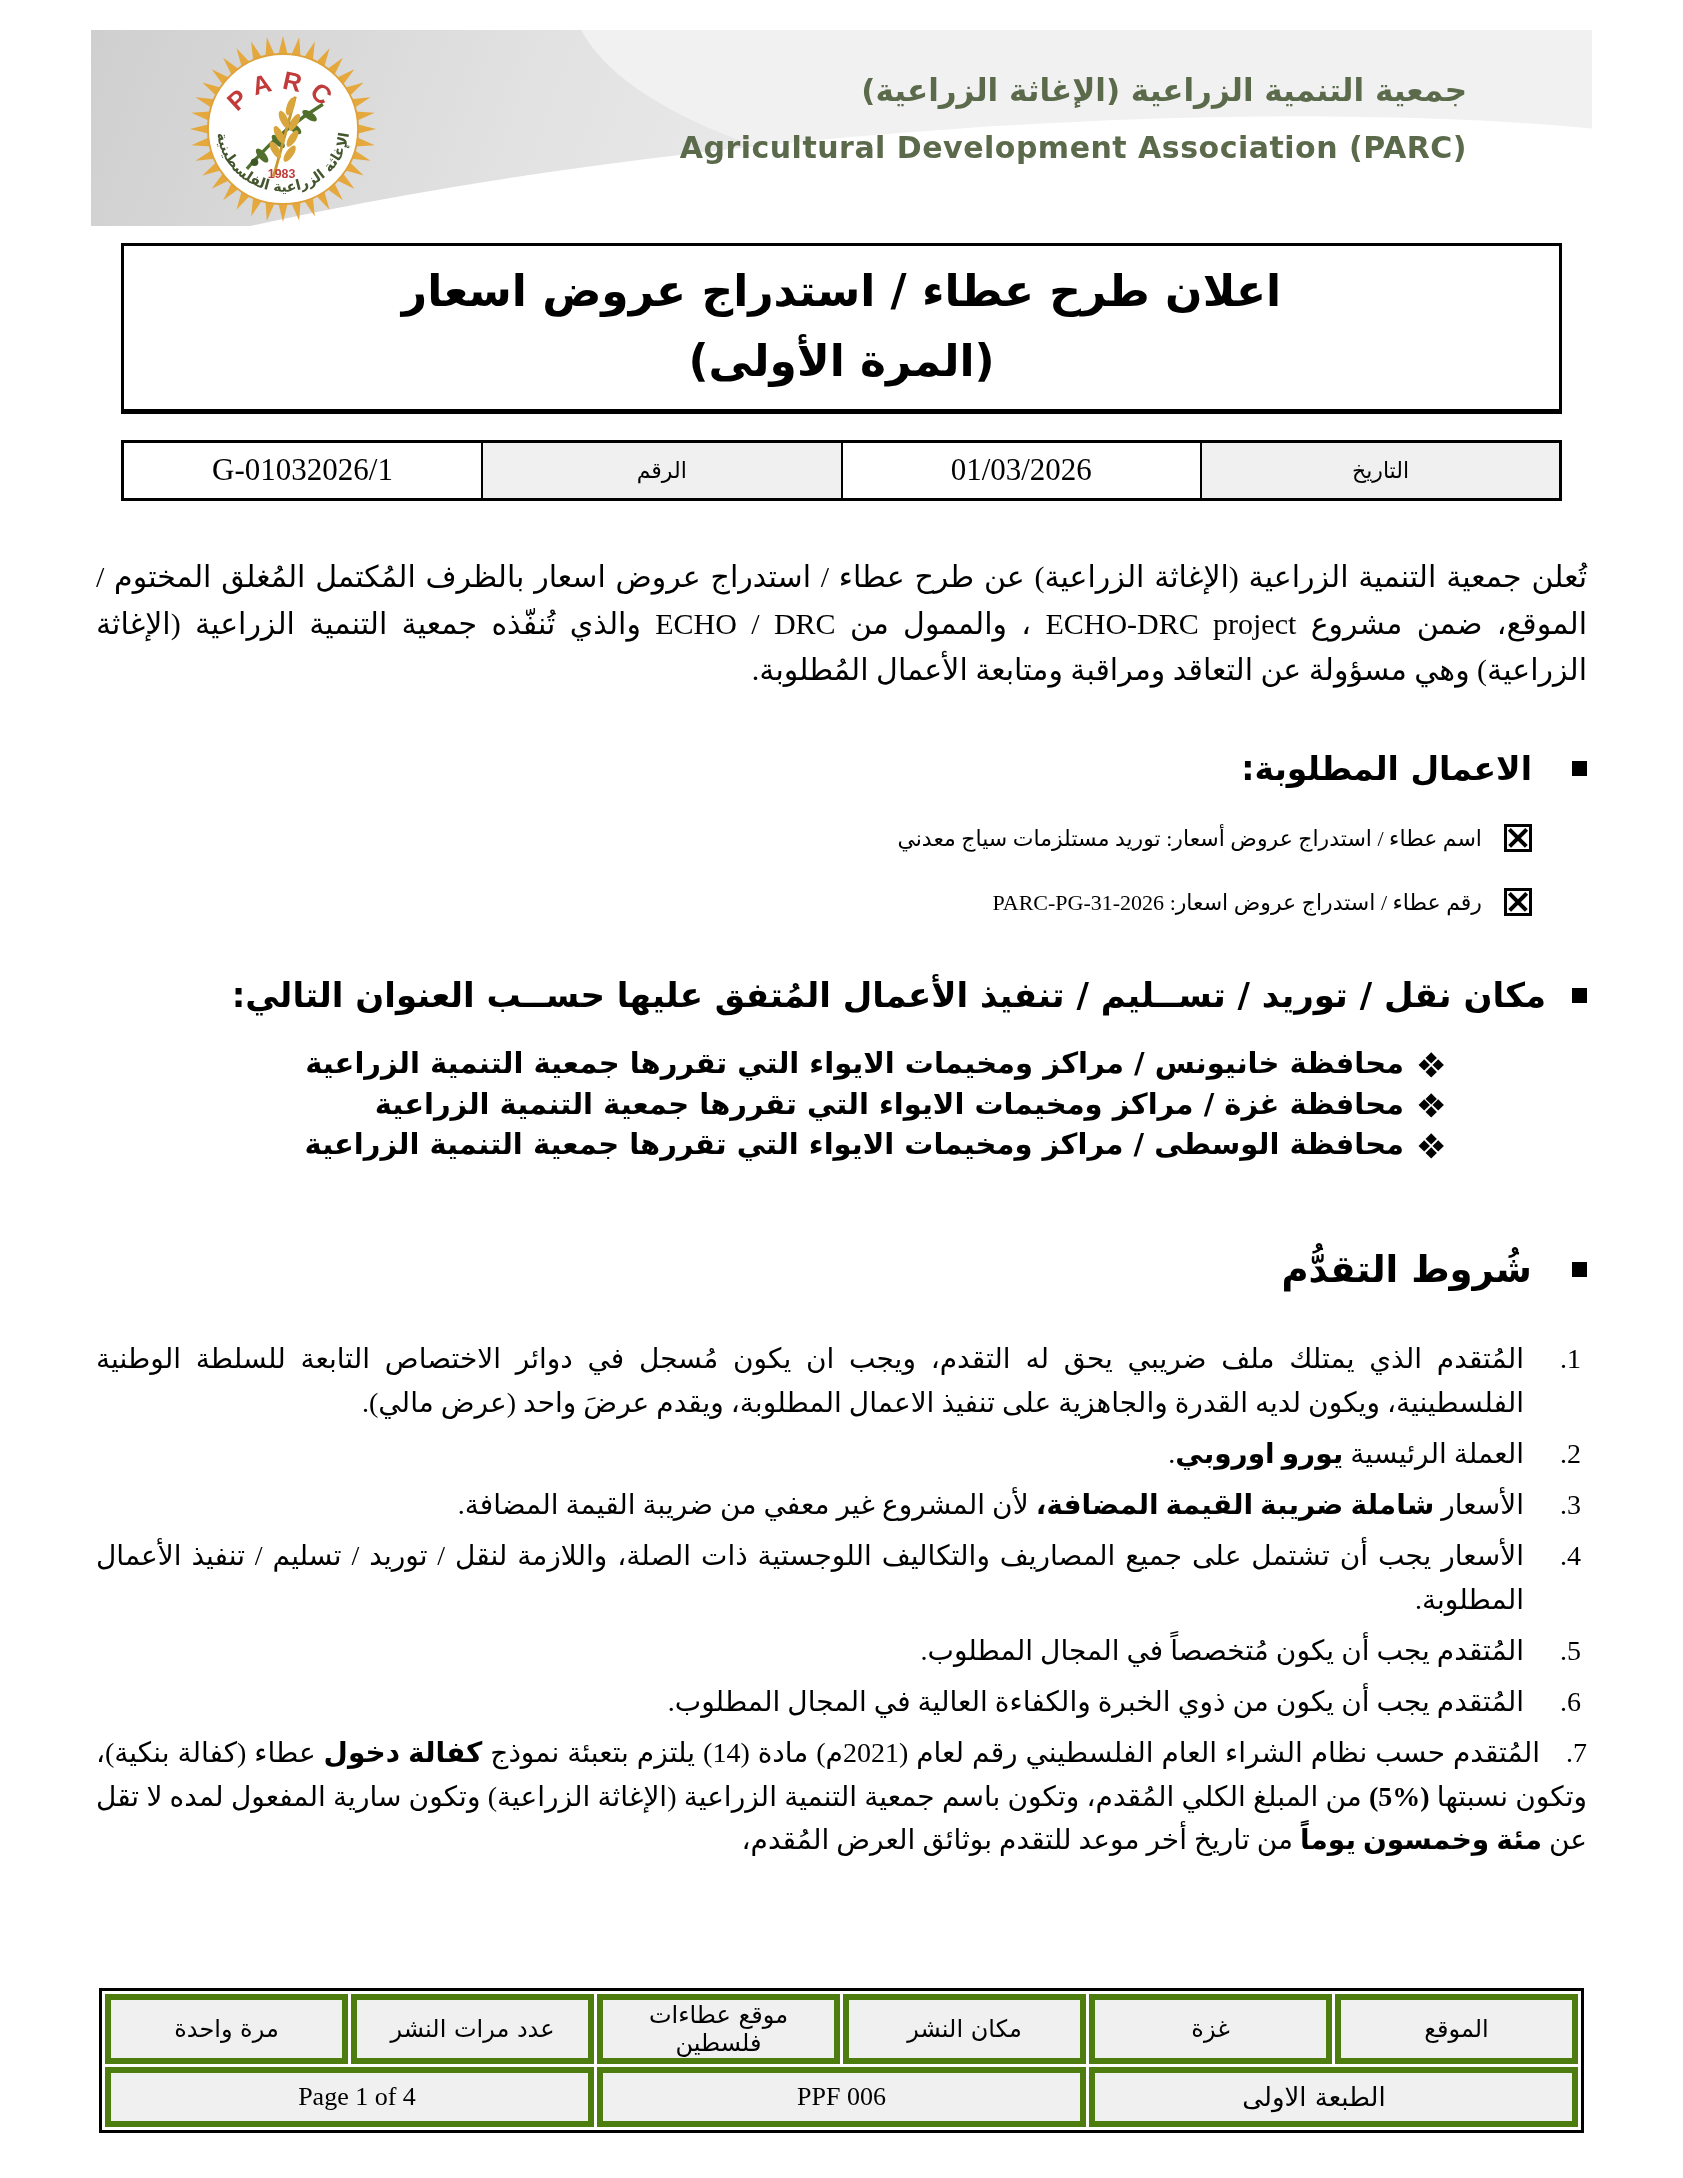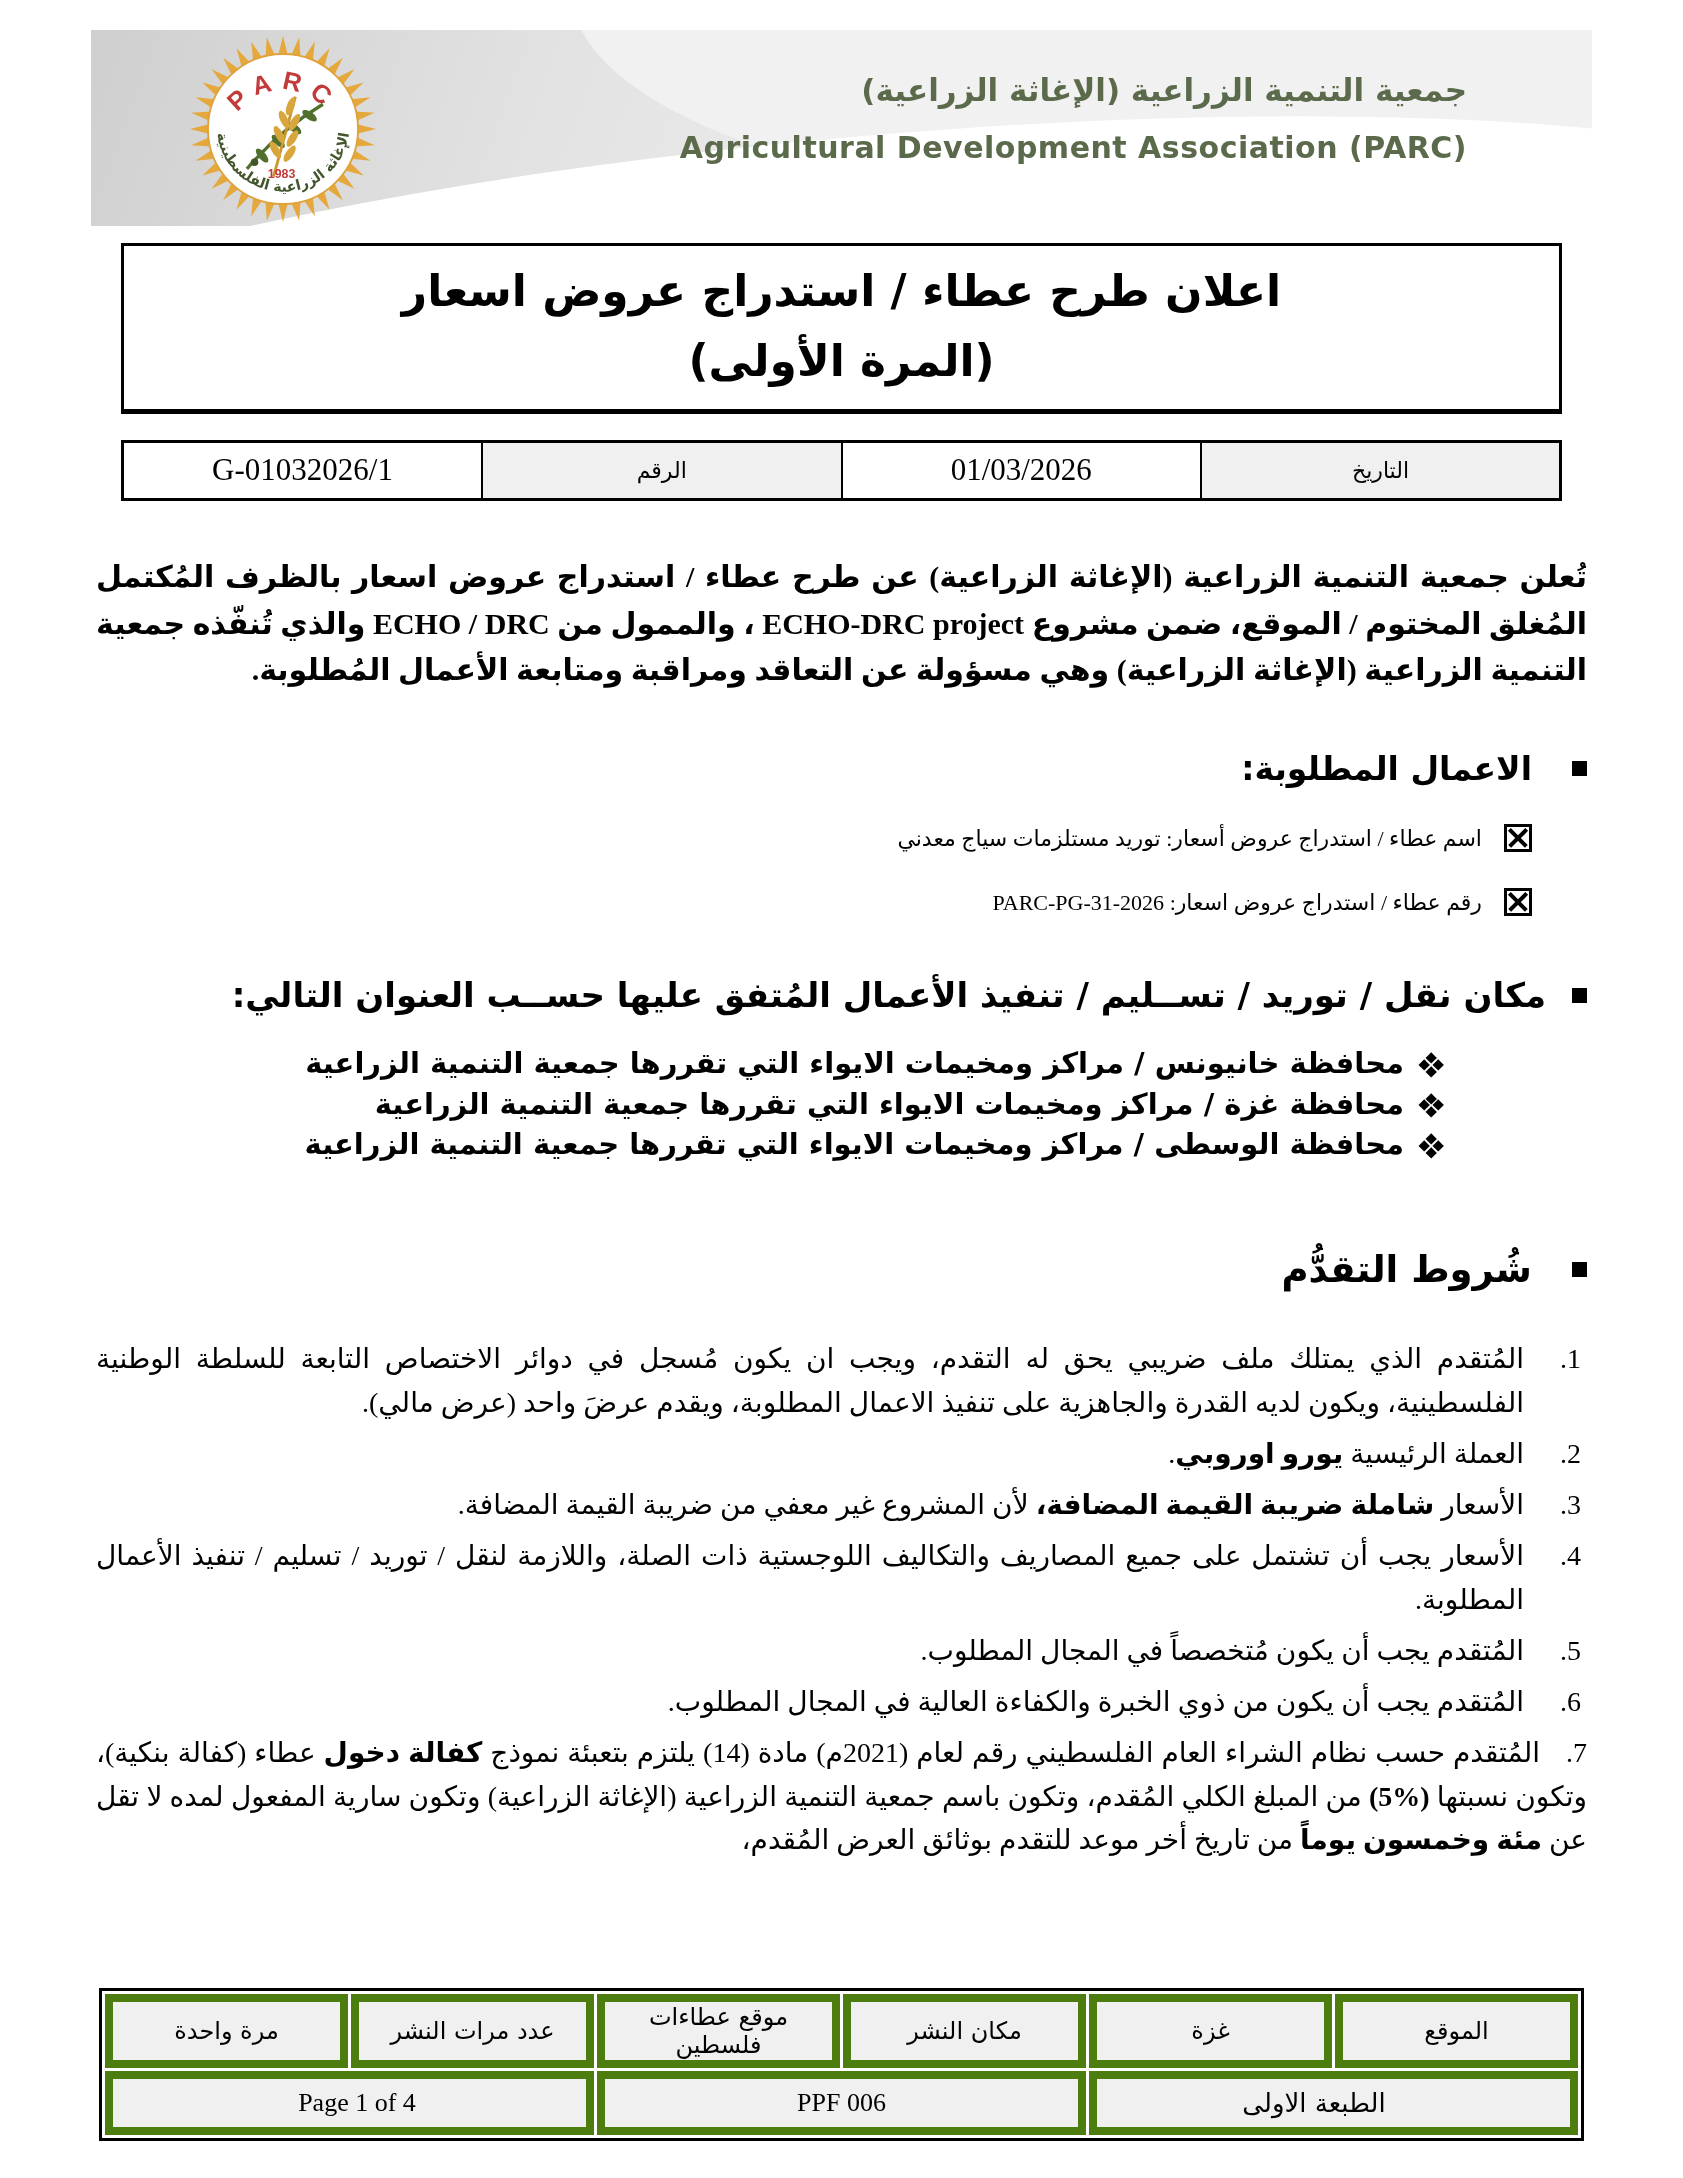--- a/index.html
+++ b/index.html
@@ -36,21 +36,20 @@
     border:3px solid #000;
   }
   .meta-table td{border:2px solid #000;height:53px;text-align:center;vertical-align:middle;}
   .m-label{background:#f0f0f0;font-size:22px;}
   .m-value{font-family:"Liberation Serif","DejaVu Sans",serif;font-size:31px;background:#fff;}
   
   .intro{
     margin:53px 96px 0;direction:rtl;text-align:justify;
     font-size:30px;line-height:1.56;
     font-family:"Liberation Serif","DejaVu Sans",serif;
-    font-weight:bold;
   }
   
   .sec-row{margin:55px 96px 0;direction:rtl;display:flex;align-items:center;gap:40px;font-weight:bold;}
   .sq{width:15px;height:15px;background:#000;flex:none;}
   .works-h{font-size:33px;}
   .cond-h{font-size:37px;margin-top:83px;}
   
   .works-list{margin:28px 96px 0;direction:rtl;}
   .w-item{
     display:flex;align-items:flex-end;gap:22px;padding-right:55px;margin:36px 0;
@@ -81,21 +80,21 @@
   .c-item .num{position:absolute;right:6px;top:0;}
   .c-item.flush{padding-right:0;}
   .c-item.flush .num{position:static;margin-left:18px;}
   .b{font-weight:bold;}
   
   .footer-table{
     position:absolute;left:99px;top:1988px;width:1485px;
     border-collapse:separate;border-spacing:3px;border:3px solid #000;
     direction:rtl;background:#fff;table-layout:fixed;
   }
-  .footer-table td{border:8px solid #4d7c0f;background:#f0f0f0;text-align:center;vertical-align:middle;}
+  .footer-table td{border:6px solid #4d7c0f;background:#f0f0f0;text-align:center;vertical-align:middle;}
   .f-r1 td{height:42px;font-size:24px;}
   .f-r2 td{height:46px;font-size:26px;}
   .f-edition{text-align:right;padding-right:40px;}
   .f-code{font-family:"Liberation Serif","DejaVu Sans",serif;}
   .f-page{font-family:"Liberation Serif","DejaVu Sans",serif;text-align:left;direction:ltr;padding-left:16px;}
 </style>
 </head>
 <body>
 
 <div class="banner">

